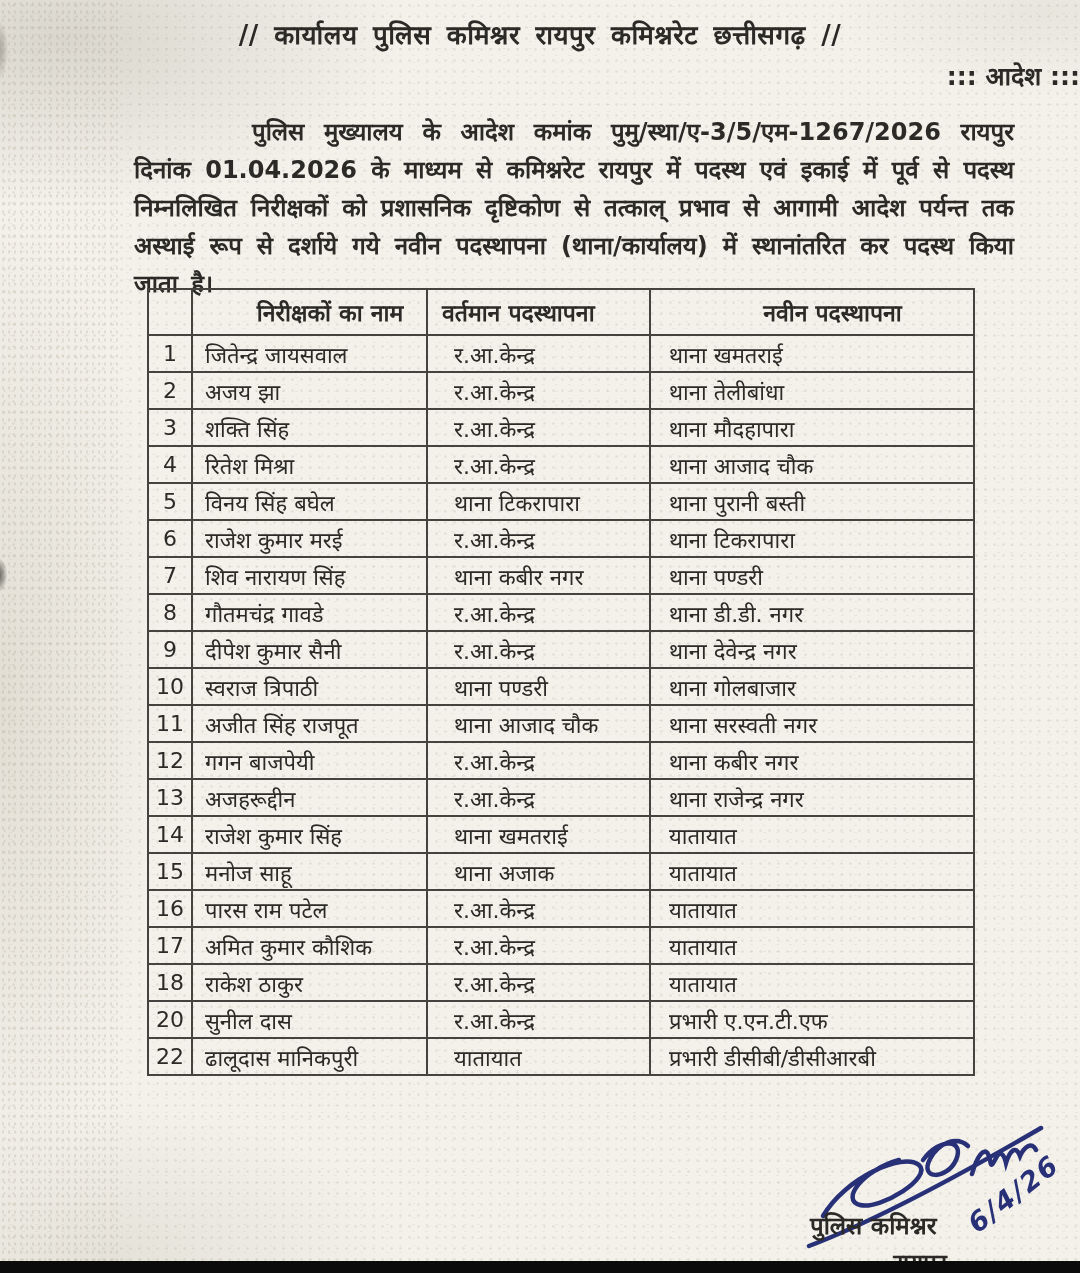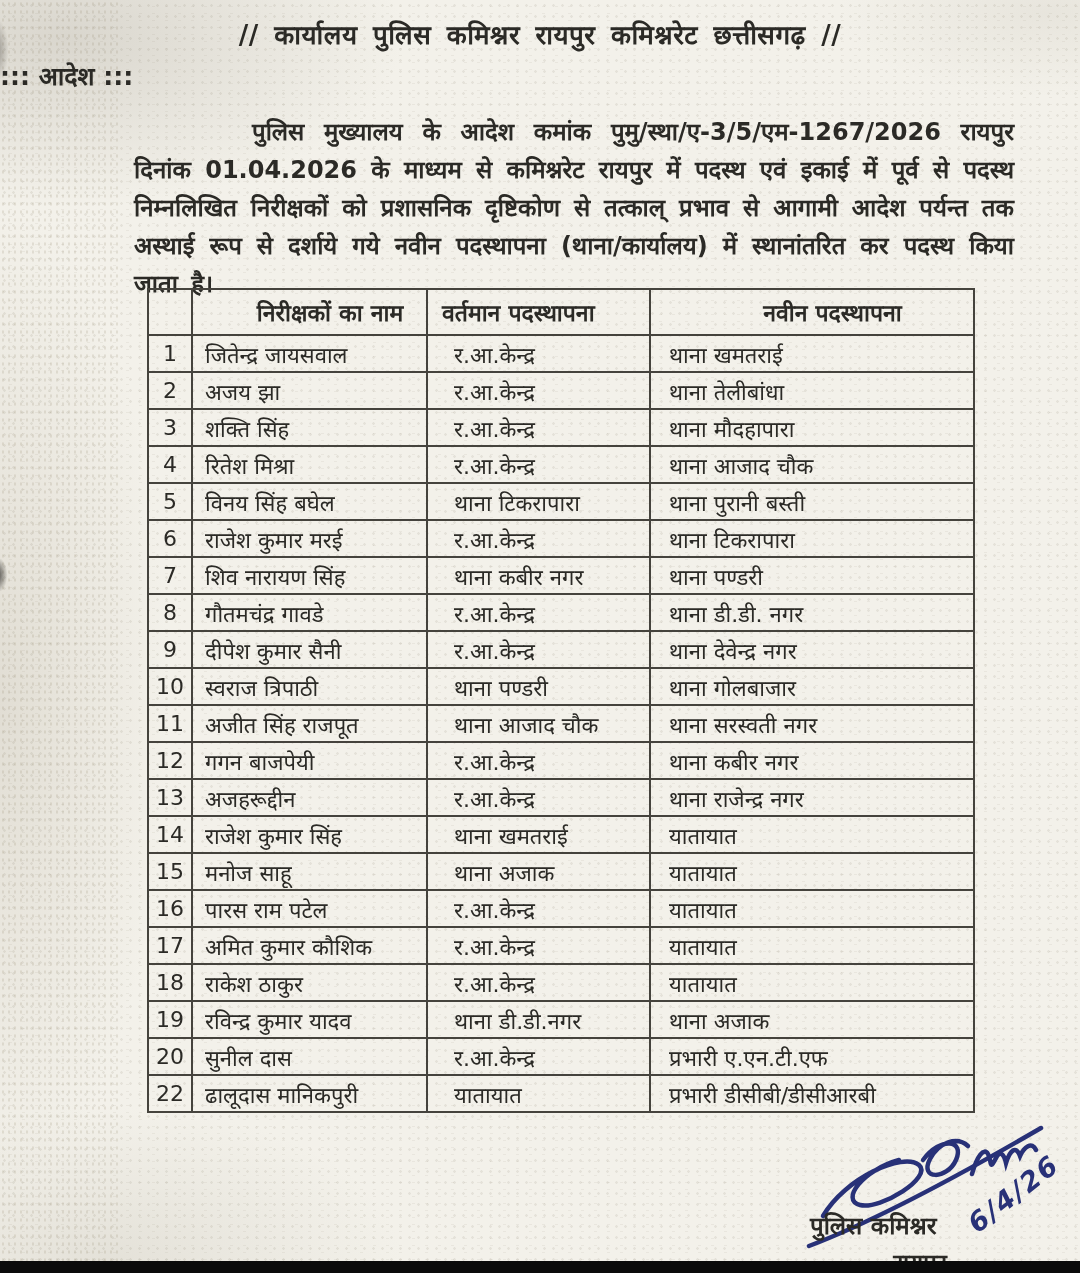--- a/index.html
+++ b/index.html
@@ -58,21 +58,21 @@
 
   .title{
     position:absolute;top:16px;left:0;width:100%;
     text-align:center;
     font-size:26px;font-weight:700;
     letter-spacing:.5px;
     word-spacing:6px;
   }
   .subtitle{
     position:absolute;top:58px;left:0;width:100%;
-    text-align:left;
+    text-align:right;
     font-size:25px;font-weight:700;
   }
   .para{
     position:absolute;top:97px;left:118px;width:880px;
     margin:16px;
     font-size:24px;line-height:38px;font-weight:600;
     text-align:justify;text-indent:118px;
     word-spacing:5px;
   }
 
@@ -274,26 +274,20 @@
     <td class="c-new">यातायात</td>
   </tr>
 
   <tr>
     <td class="c-sn">18</td>
     <td class="c-name">राकेश ठाकुर</td>
     <td class="c-cur">र.आ.केन्द्र</td>
     <td class="c-new">यातायात</td>
   </tr>
 
-  <tr>
-    <td class="c-sn">19</td>
-    <td class="c-name">रविन्द्र कुमार यादव</td>
-    <td class="c-cur">थाना डी.डी.नगर</td>
-    <td class="c-new">थाना अजाक</td>
-  </tr>
 
   <tr>
     <td class="c-sn">20</td>
     <td class="c-name">सुनील दास</td>
     <td class="c-cur">र.आ.केन्द्र</td>
     <td class="c-new">प्रभारी ए.एन.टी.एफ</td>
   </tr>
 
 
   <tr>

